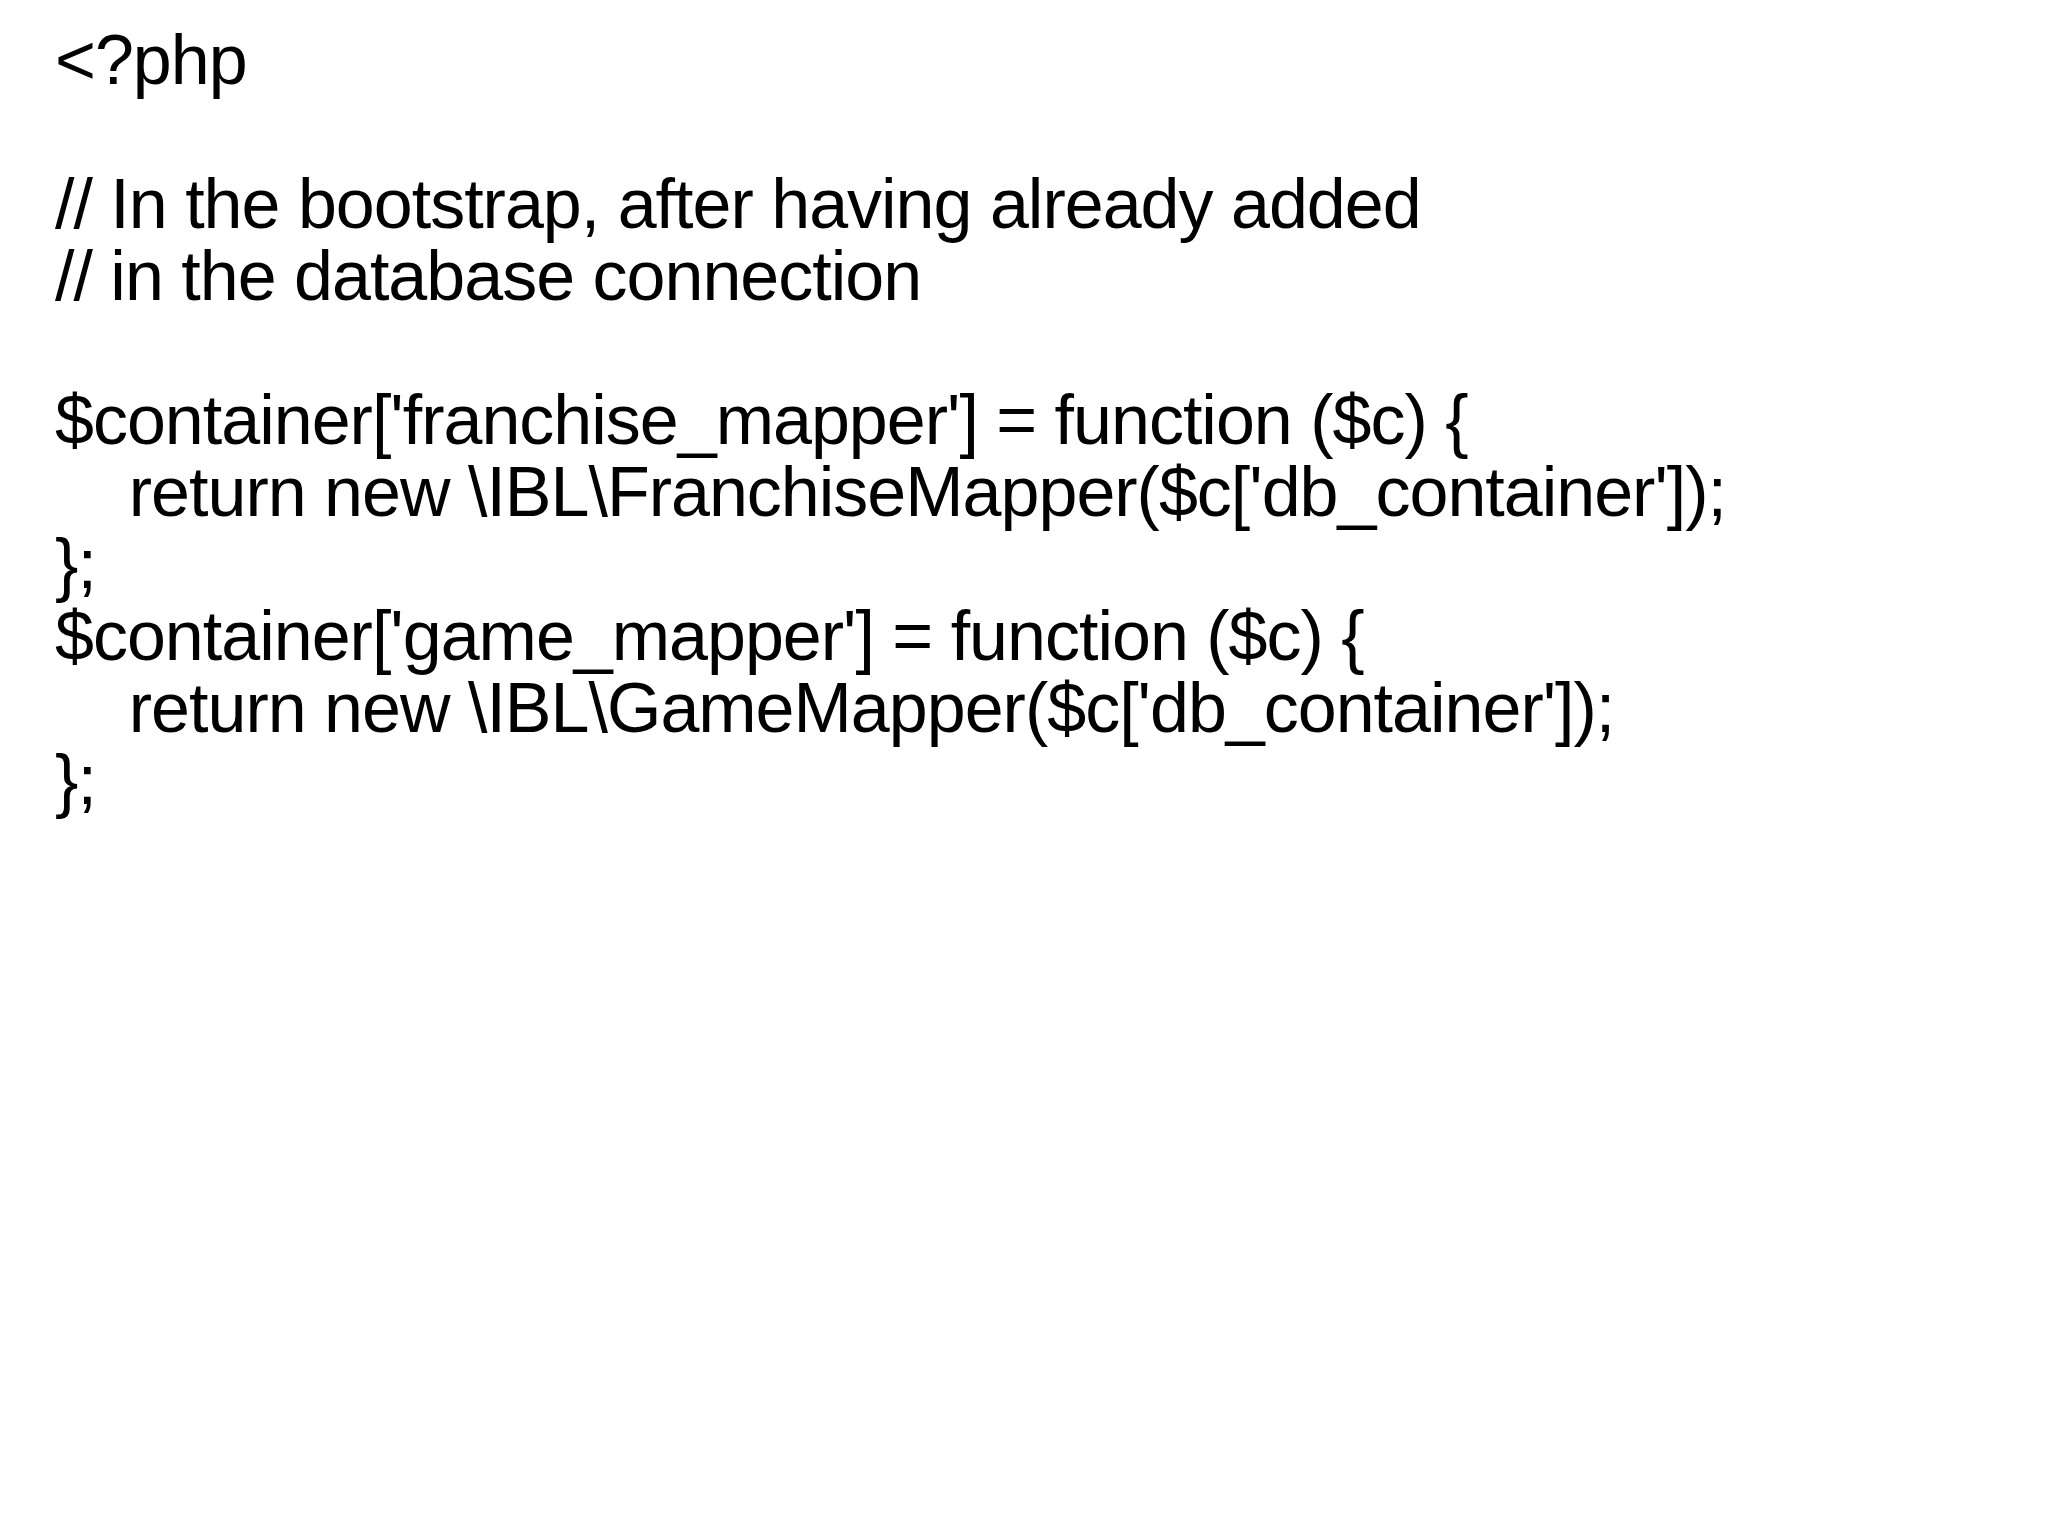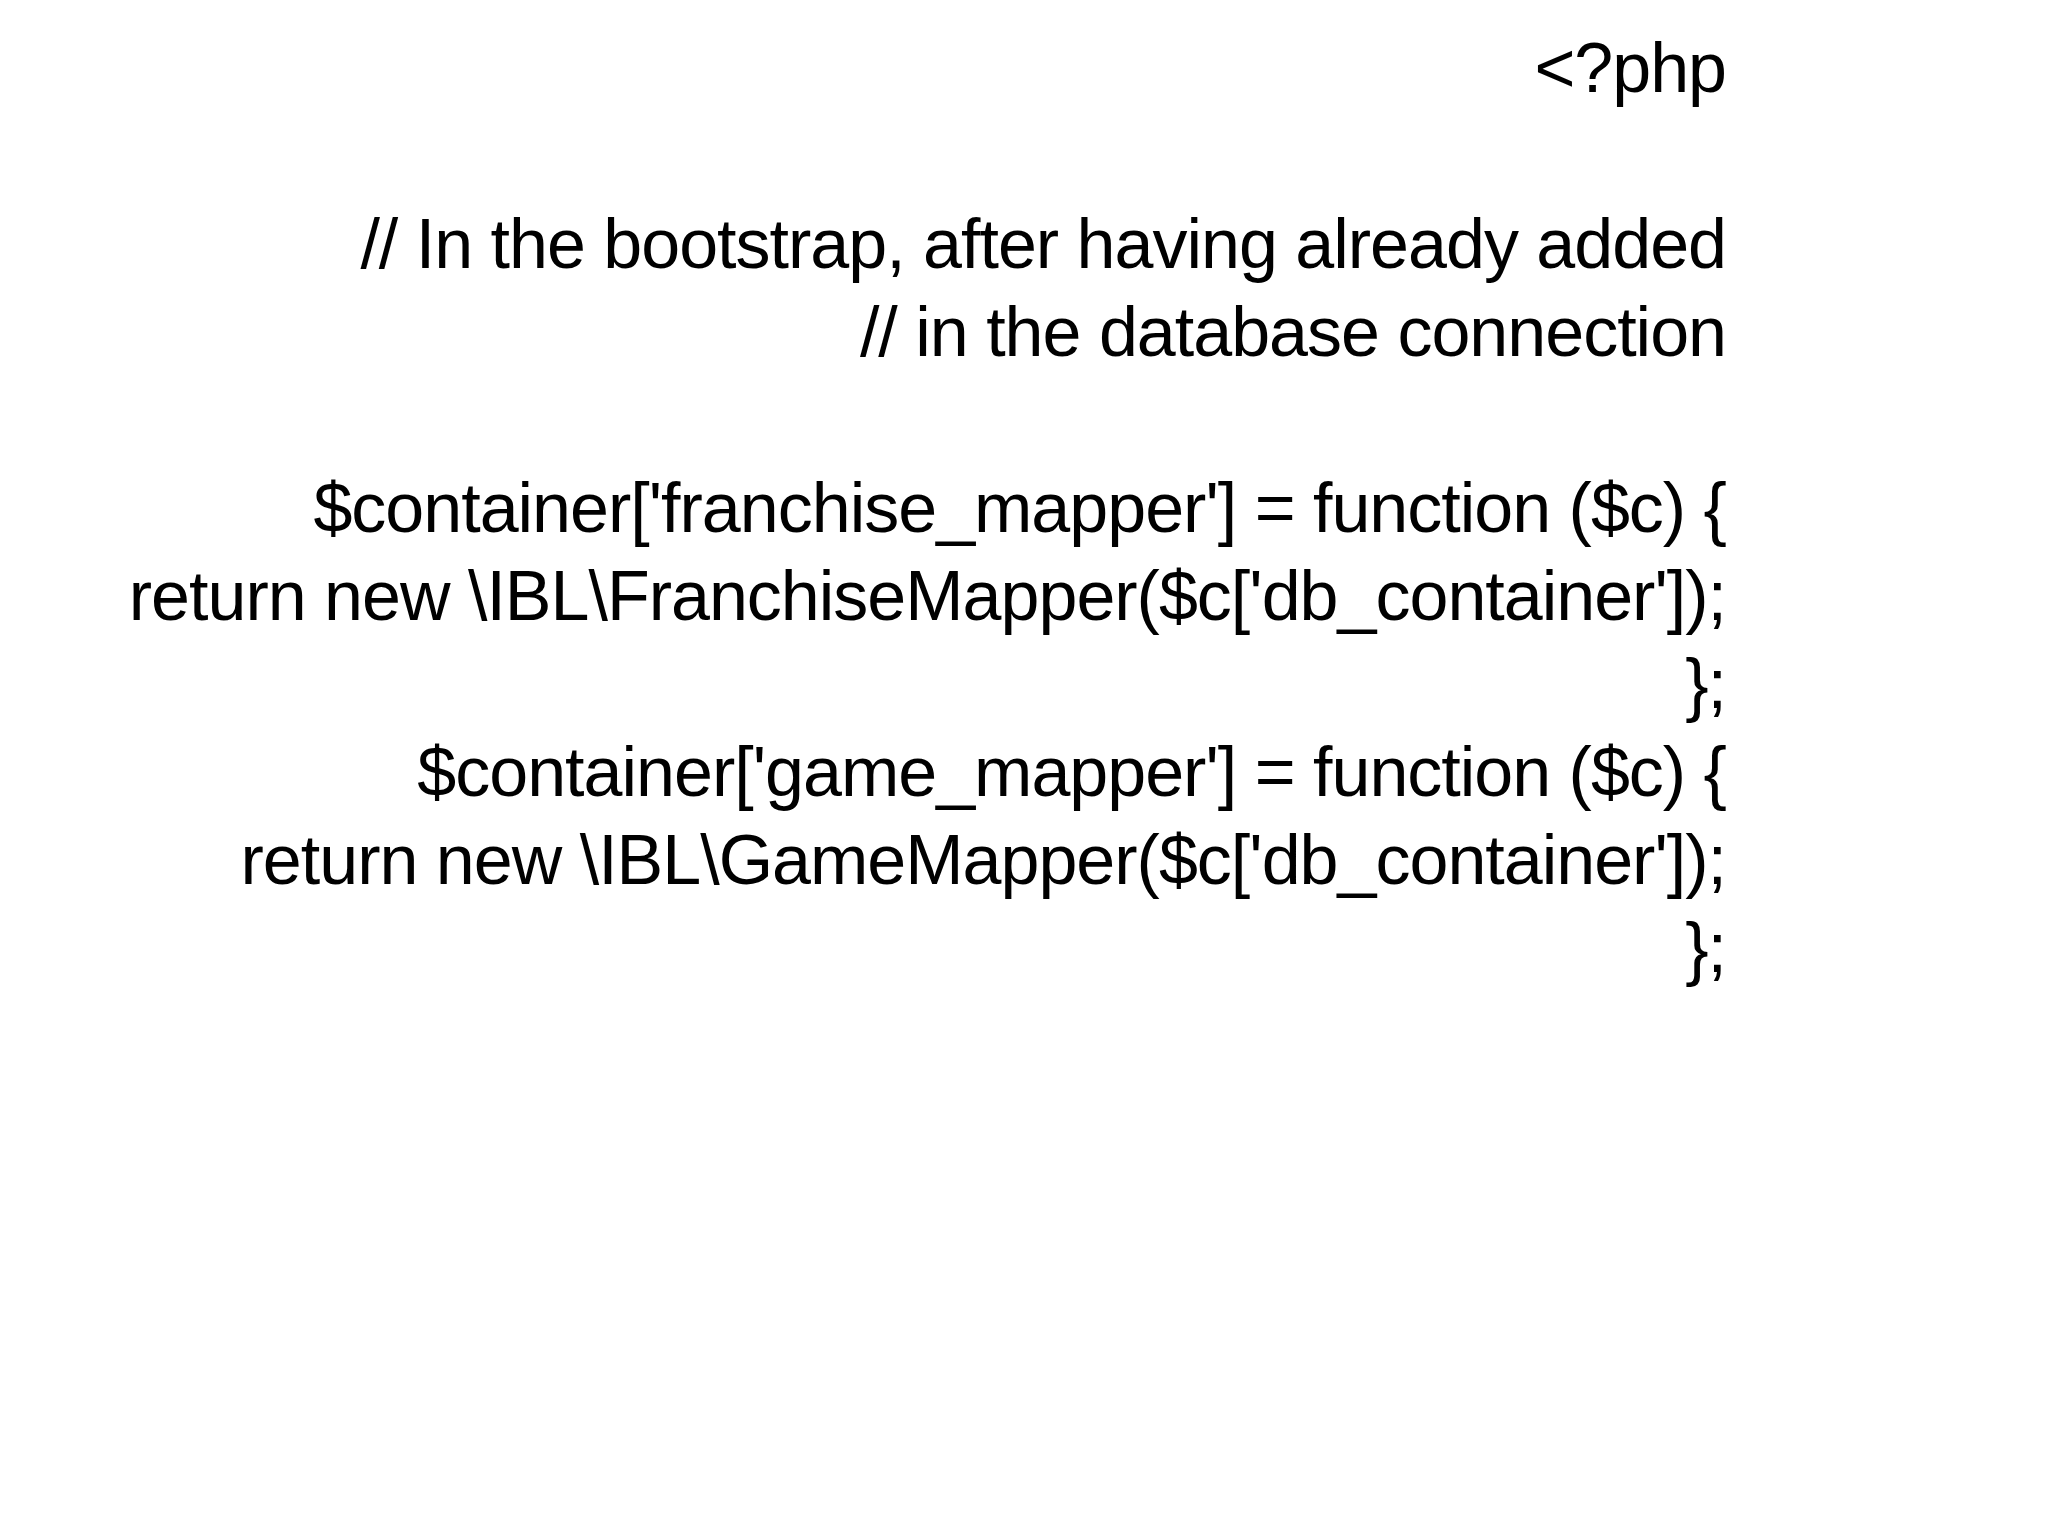--- a/index.html
+++ b/index.html
@@ -20,25 +20,24 @@
     background: #ffffff;
   }
   .code-block {
     position: absolute;
     left: 55px;
     top: 24px;
     margin: 0;
     color: #000000;
     font-family: "Liberation Sans", sans-serif;
     font-size: 70px;
-    line-height: 88px;
+    line-height: 72px;
     letter-spacing: -1px;
     white-space: pre;
     font-weight: 400;
-    text-align: right;
   }
 </style>
 </head>
 <body>
 
 <div class="slide">
   <pre class="code-block">&lt;?php
 
 // In the bootstrap, after having already added
 // in the database connection

